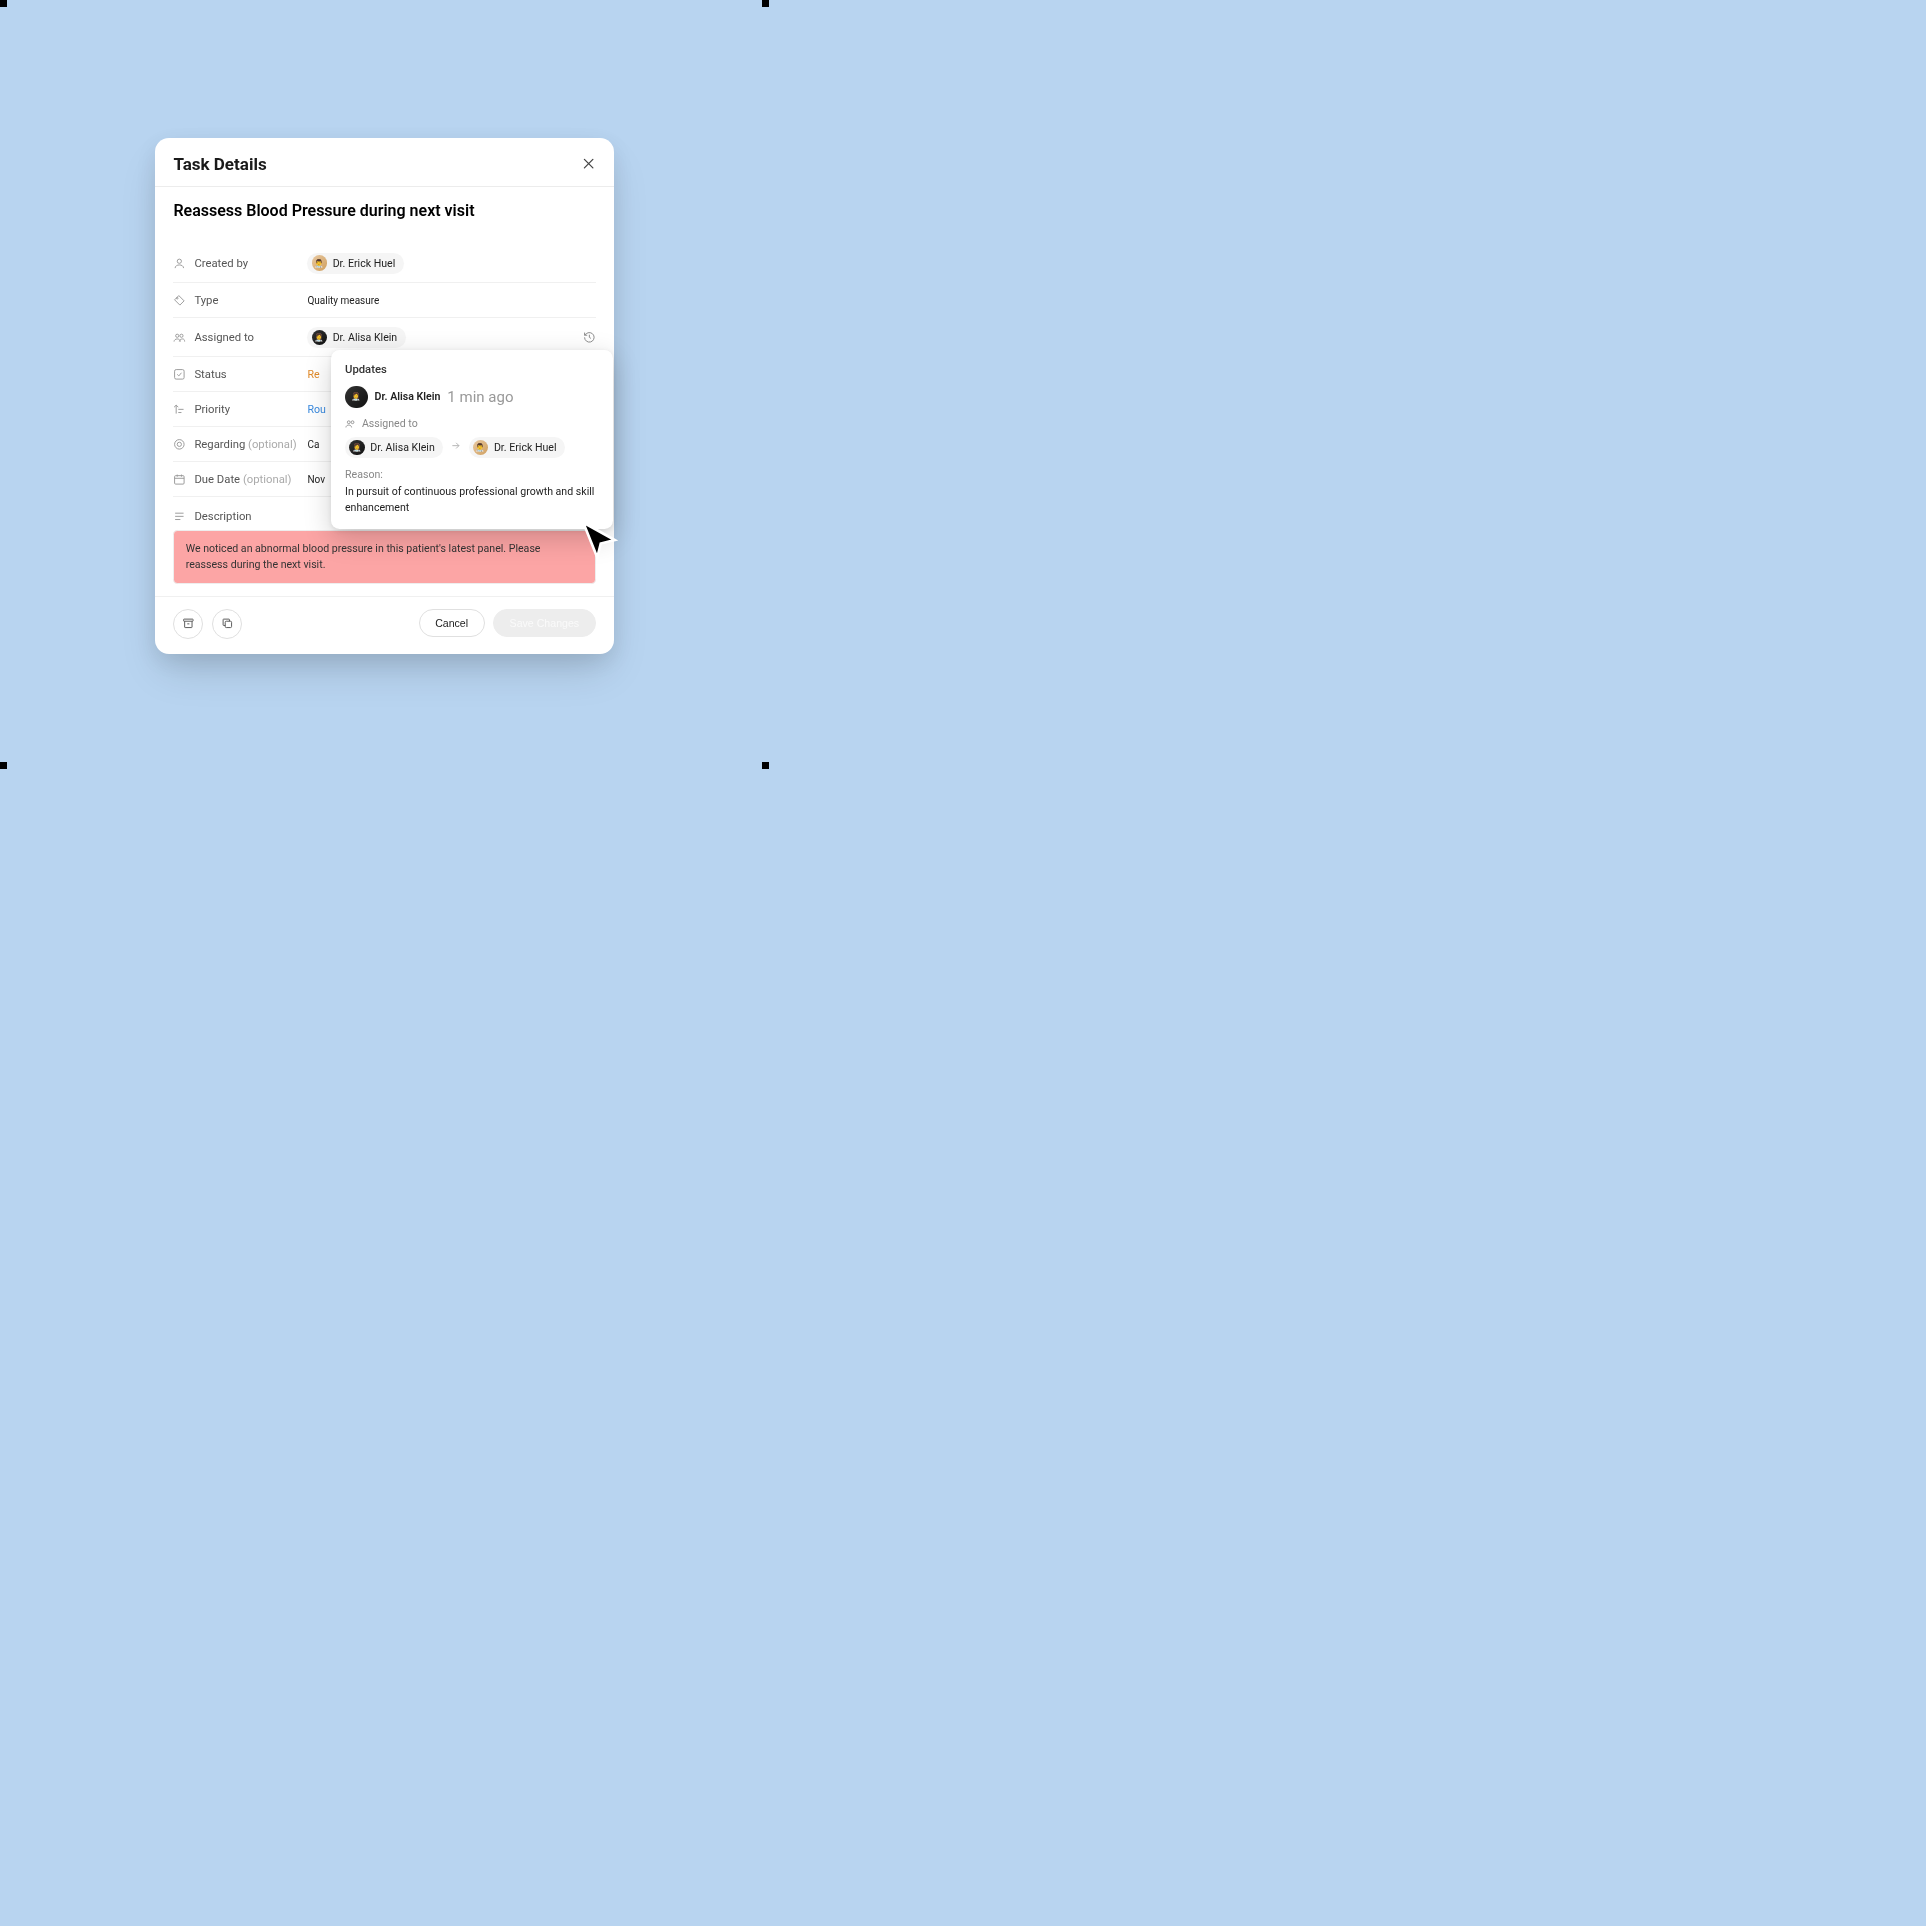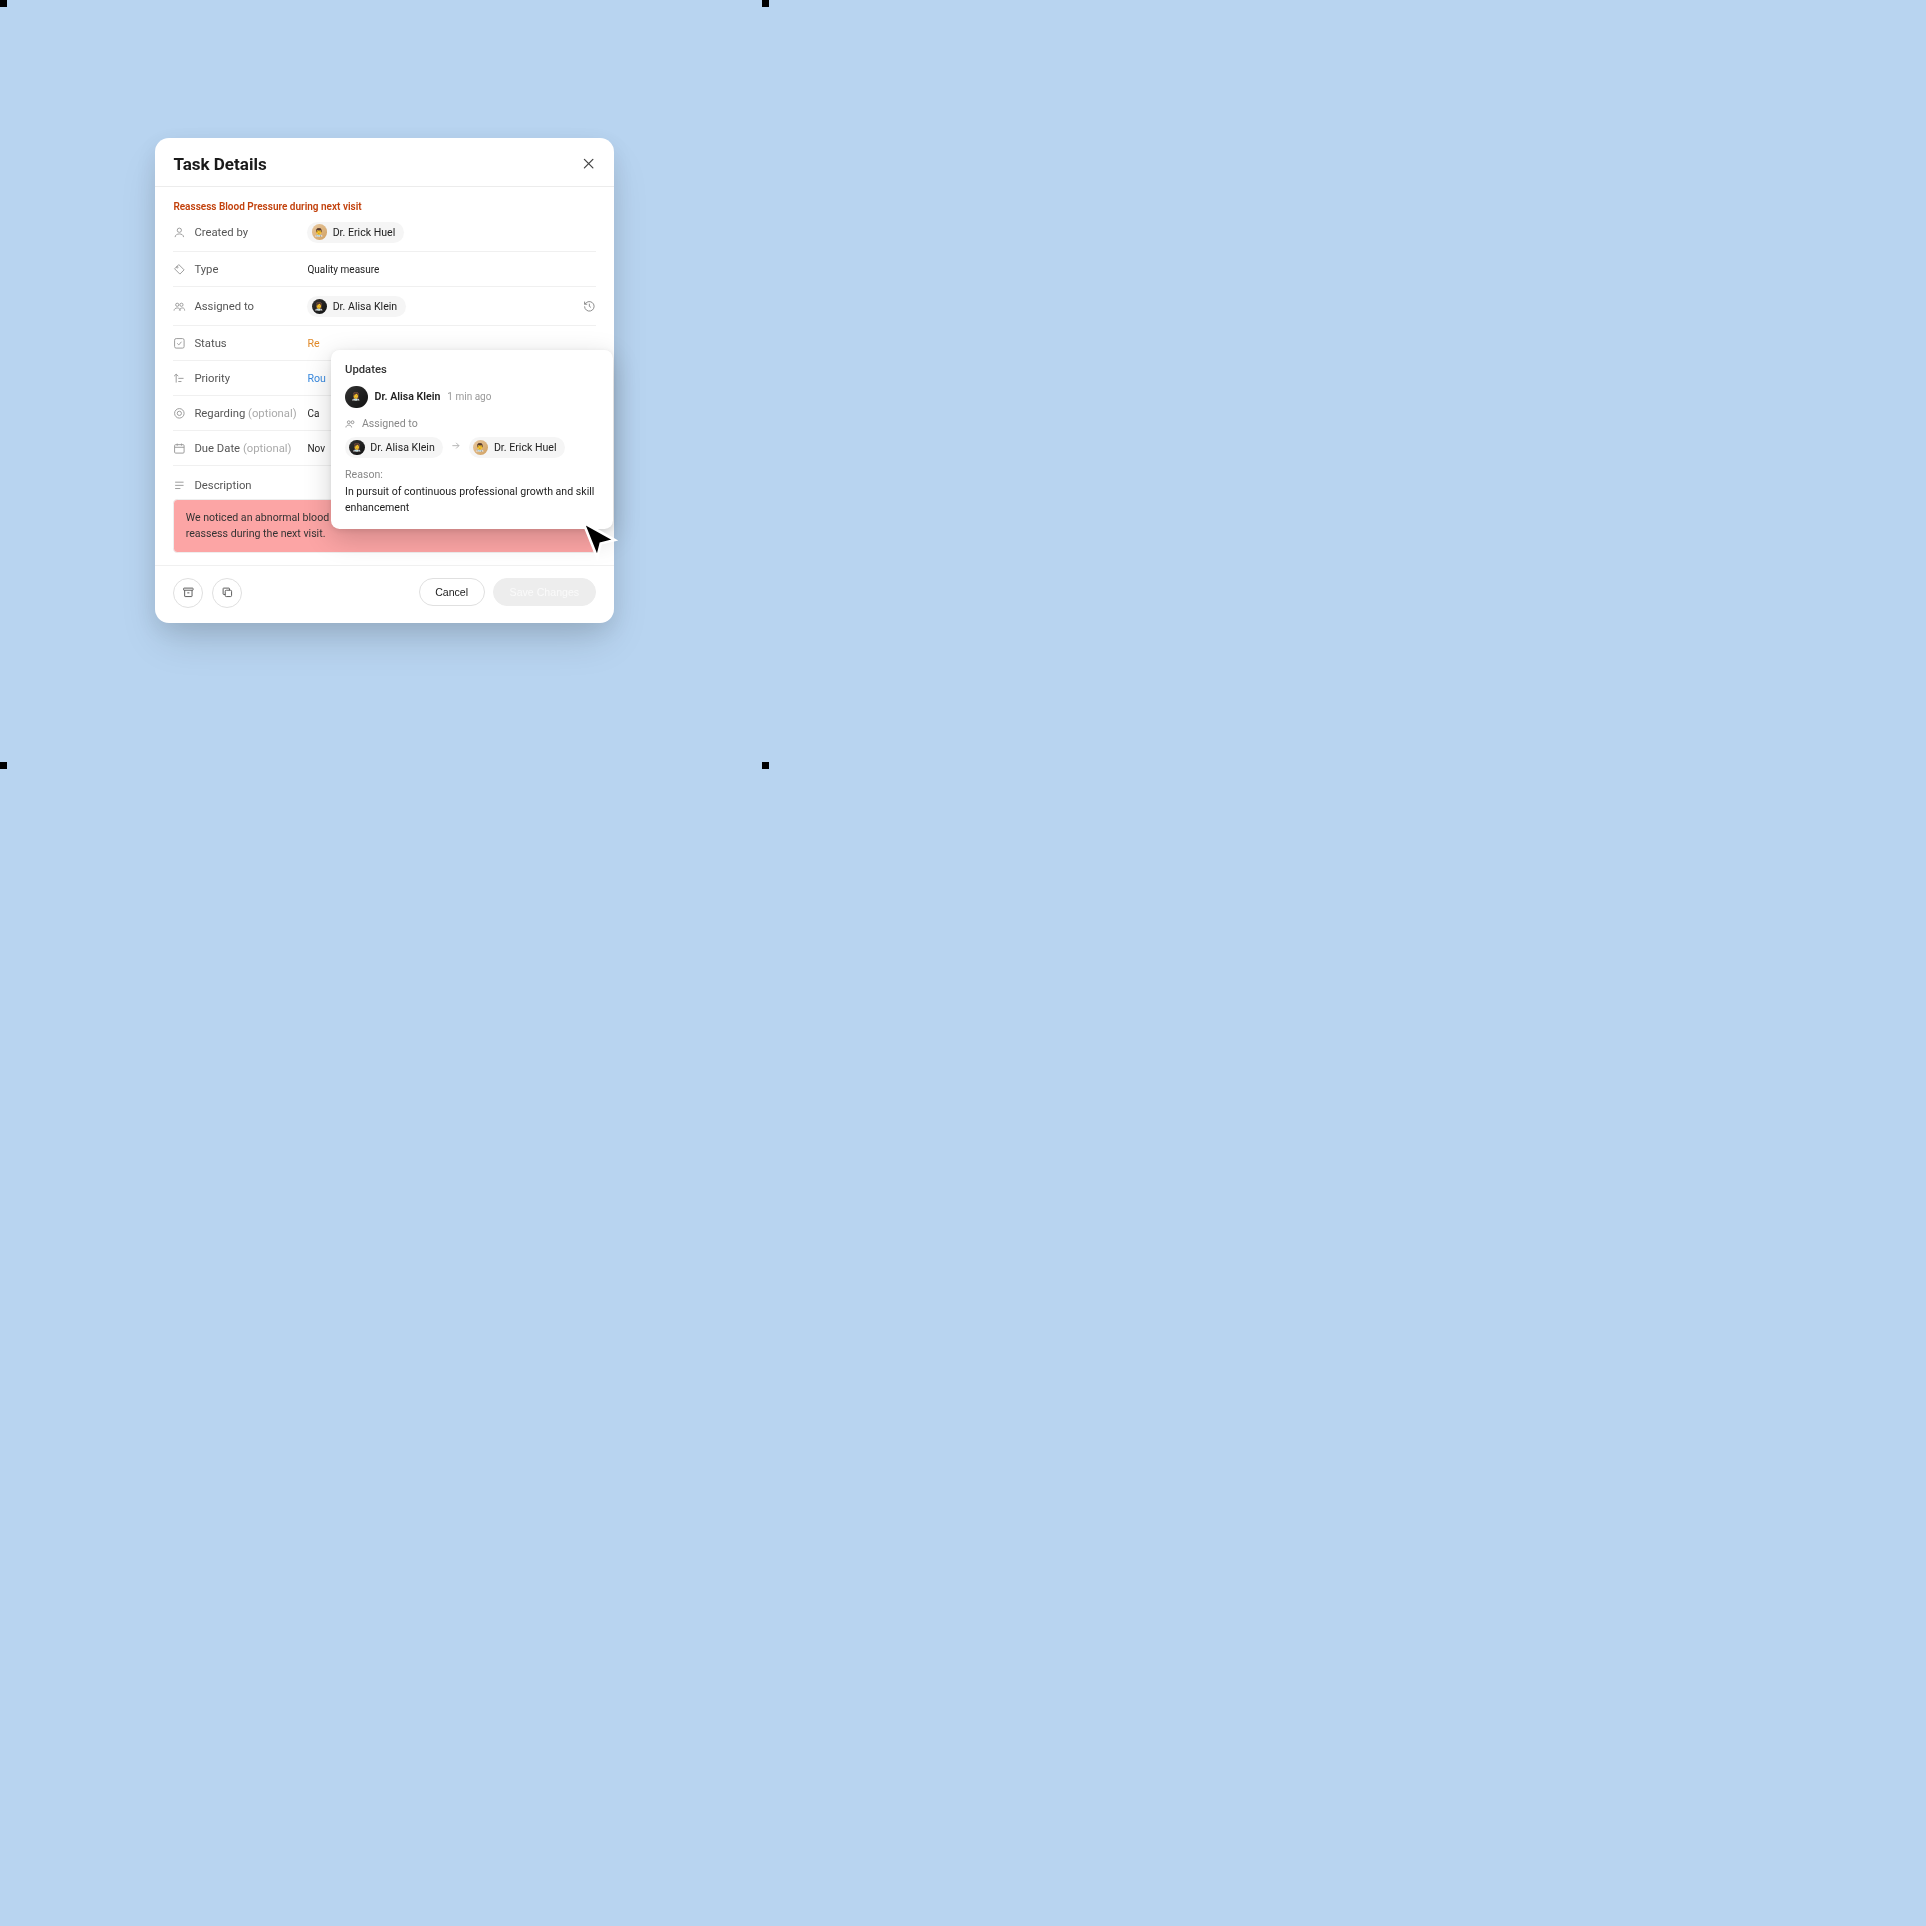--- a/index.html
+++ b/index.html
@@ -31,21 +31,21 @@
     display: flex;
     justify-content: space-between;
     align-items: center;
     padding: 15.5px 18.4px 12.7px 18.4px;
     border-bottom: 0.7px solid #ececec;
   }
   .modal-title { font-size: 17px; font-weight: 700; color: #1a1a1a; }
   .close-btn { width: 14px; height: 14px; color: #444; cursor: pointer; background: none; border: none; display:flex; align-items:center; justify-content:center; }
 
   .modal-body { padding: 14px 18.4px 0 18.4px; }
-  .task-title { font-size: 10px; font-weight: 600; color: #c2410c; margin-bottom: 1px; }
+  .task-title { font-size: 16px; font-weight: 600; color: #000000; margin-bottom: 24px; }
 
   .field-row {
     display: flex;
     align-items: center;
     padding: 8.5px 0;
     border-bottom: 0.7px solid #f0f0f0;
     min-height: 35px;
   }
   .field-row:last-of-type { border-bottom: none; }
   .field-icon { width: 14px; margin-right: 7px; color: #999; display:flex; align-items:center; }
@@ -118,21 +118,21 @@
     width: 282px;
     background: #fff;
     border-radius: 8.5px;
     box-shadow: 0 8.5px 28px rgba(0,0,0,0.18), 0 1.4px 5.6px rgba(0,0,0,0.08);
     padding: 12.7px 14px 14px 14px;
     z-index: 10;
   }
   .popover-title { font-size: 11.3px; font-weight: 500; color:#333; margin-bottom: 10px; }
   .upd-row1 { display:flex; align-items:center; gap:7px; margin-bottom: 8.5px; }
   .upd-name { font-weight:600; color:#222; font-size:10.6px; }
-  .upd-time { color:#999; font-size:10px; }
+  .upd-time { color:#999; font-size:15px; }
   .upd-row2 { display:flex; align-items:center; gap:5.6px; color:#888; font-size:10.6px; margin-bottom: 7px; }
   .upd-chips { display:flex; align-items:center; gap:7px; margin-bottom: 10px; }
   .arrow-ic { color:#aaa; }
   .reason-label { color:#888; font-size:10.6px; margin-bottom:2.8px; }
   .reason-text { color:#222; font-size:10.6px; line-height:1.5; }
   .avatar-lg { width: 22.6px; height: 22.6px; }
 
   .cursor {
     position: absolute;
     top: 381px;

